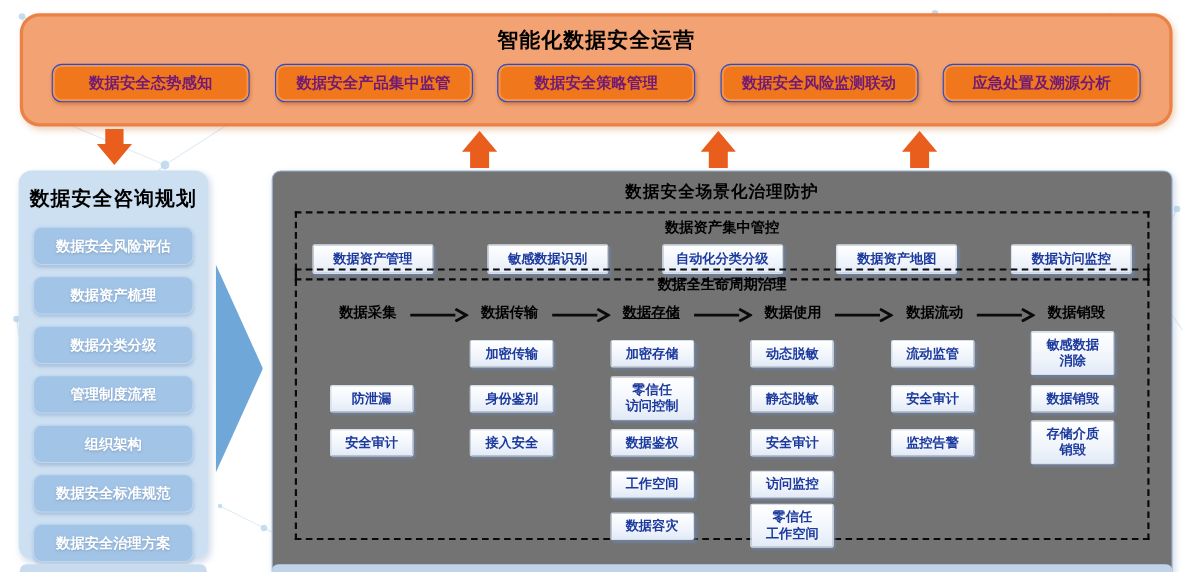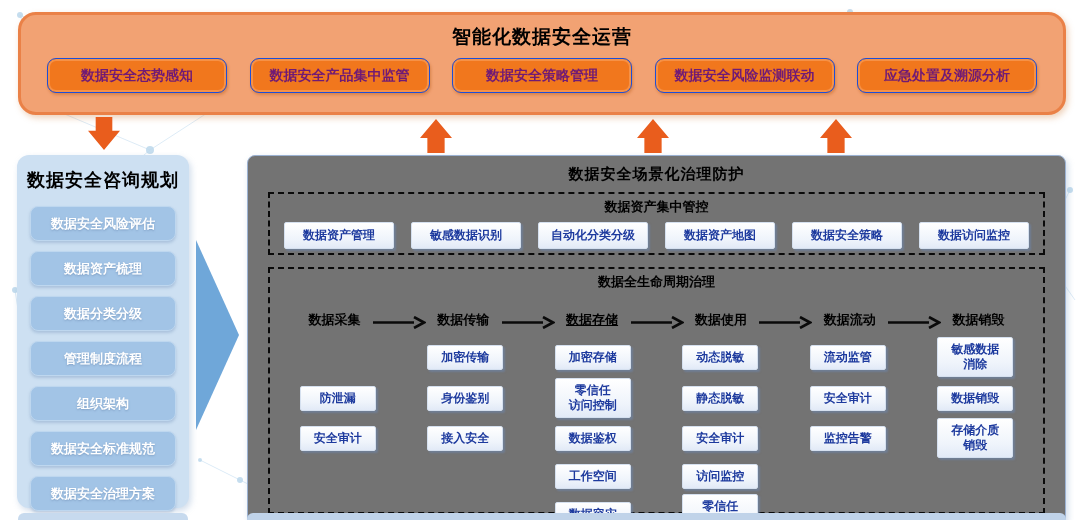--- a/index.html
+++ b/index.html
@@ -61,22 +61,22 @@
   .asset-items{display:flex;justify-content:space-between;padding:0 14px;margin-top:6px;}
   .sbox{
     box-sizing:border-box;min-width:76px;padding:4px 7px;
     background:linear-gradient(180deg,#ffffff 0%,#eff4fb 65%,#e2eaf7 100%);
     border:1px solid #d5e0ef;border-radius:2px;
     box-shadow:2px 2px 2px rgba(110,135,175,.55);
     color:#1d3a9e;font-weight:bold;font-size:12px;line-height:15px;text-align:center;
     white-space:pre-line;
   }
   .asset-item{width:110px;height:27px;display:flex;align-items:center;justify-content:center;padding:0 4px;white-space:nowrap;}
-  .lifecycle-section{left:20px;top:111px;width:777px;height:247px;}
-  .flow-row{position:relative;height:26px;margin-top:17px;}
+  .lifecycle-section{left:20px;top:88px;width:777px;height:247px;}
+  .flow-row{position:relative;height:26px;margin-top:4px;}
   .flow-label{position:absolute;top:3px;transform:translateX(-50%);font-weight:bold;font-size:13px;color:#000;white-space:nowrap;}
   .flow-arrow{position:absolute;top:8px;transform:translateX(-50%);line-height:0;}
   .lifecycle-grid{
     display:grid;grid-template-columns:repeat(6,1fr);grid-template-rows:42px 40px 40px 36px 40px;
     padding:0 4px;margin-top:2px;
   }
   .lifecycle-grid .sbox{justify-self:center;align-self:center;}
   
   .strip{position:absolute;top:513px;height:7px;z-index:2;}
   .strip-left{left:18px;width:170px;background:#c7daee;border-radius:6px 6px 0 0;}
@@ -152,21 +152,20 @@
 <div class="main-panel">
   <div class="main-title">数据安全场景化治理防护</div>
 
   <div class="dashed-section asset-section">
     <div class="section-title">数据资产集中管控</div>
     <div class="asset-items" id="asset-items">
         <div class="sbox asset-item">数据资产管理</div>
         <div class="sbox asset-item">敏感数据识别</div>
         <div class="sbox asset-item">自动化分类分级</div>
         <div class="sbox asset-item">数据资产地图</div>
-        <div class="sbox asset-item">数据安全策略</div>
         <div class="sbox asset-item">数据访问监控</div>
       </div>
   </div>
 
   <div class="dashed-section lifecycle-section">
     <div class="section-title">数据全生命周期治理</div>
     <div class="flow-row" id="flow-row">
         <div class="flow-label" style="left: 8.333%;">数据采集</div>
         <div class="flow-arrow" style="left: 16.667%;"><svg width="54" height="13" viewBox="0 0 54 13">
             <line x1="1" y1="6.5" x2="42" y2="6.5" stroke="#0a0a0a" stroke-width="2.6"></line>

